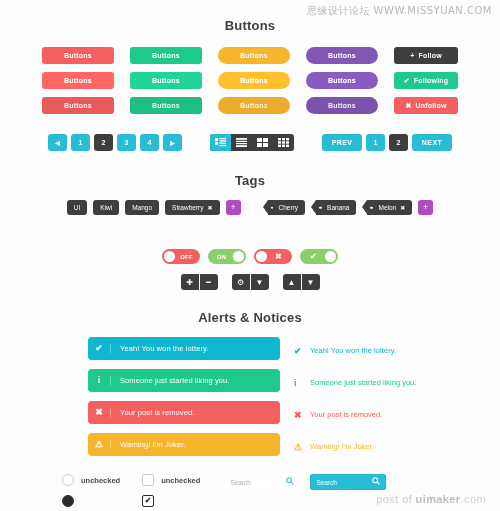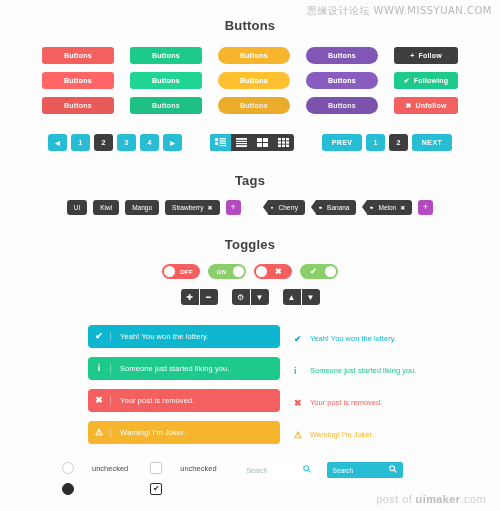--- a/index.html
+++ b/index.html
@@ -194,21 +194,21 @@
   }
   .flat-alert .fi { width: 16px; font-size: 9px; font-weight: bold; }
   .flat-alert .ft { font-size: 7.5px; }
 
   
   #form-section {
     display: flex; margin-top: 16px; padding: 0 18px 0 62px; gap: 14px;
   }
   .choice-block { display: flex; gap: 22px; }
   .choice-col { display: flex; flex-direction: column; gap: 9px; }
-  .choice { display: flex; align-items: center; gap: 18px; cursor: pointer; }
+  .choice { display: flex; align-items: center; gap: 7px; cursor: pointer; font-weight: bold; }
   .choice .cl { font-size: 7.5px; color: #4a4a4a; }
 
   .radio { width: 12px; height: 12px; border-radius: 50%; flex: none;
            border: 1.5px solid #cfcfcf; background: #fff; position: relative; }
   .radio.hover { border-color: #2b2b2b; background: #2b2b2b; }
   .radio.hover::after { content:""; position:absolute; inset:2px; border-radius:50%; background:#2b2b2b; }
 
   .cbox { width: 12px; height: 12px; border-radius: 2px; flex: none;
           border: 1.5px solid #cfcfcf; background: #fff;
           display:flex; align-items:center; justify-content:center;
@@ -376,21 +376,20 @@
         <span class="dot"></span>
         <span>Melon</span>
         <span class="x">✖</span>
       </div>
       <div class="tag-add">+</div>
     </div>
 </section>
 
 <div id="mid-section">
   <div class="half">
-    <h2 class="section-title">Toggles</h2>
     <div class="toggle-row" id="toggle-row">
         <div class="toggle off">
           <span class="knob"></span>
           <span class="tlabel">OFF</span>
         </div>
         <div class="toggle on">
           <span class="tlabel">ON</span>
           <span class="knob"></span>
         </div>
         <div class="toggle red">
@@ -413,20 +412,21 @@
         </div>
         <div class="stepper">
           <button class="step-btn">▲</button>
           <button class="step-btn">▼</button>
         </div>
       </div>
   </div>
 </div>
 
 <section id="alerts-section">
+  <h2 class="section-title">Alerts &amp; Notices</h2>
   <div class="alerts-wrap">
     <div class="alerts-col-solid" id="alerts-solid">
         <div class="alert" style="background: rgb(15, 182, 207);">
           <span class="ai">✔</span>
           <span class="at">Yeah! You won the lottery.</span>
         </div>
         <div class="alert" style="background: rgb(30, 201, 140);">
           <span class="ai">i</span>
           <span class="at">Someone just started liking you.</span>
         </div>

